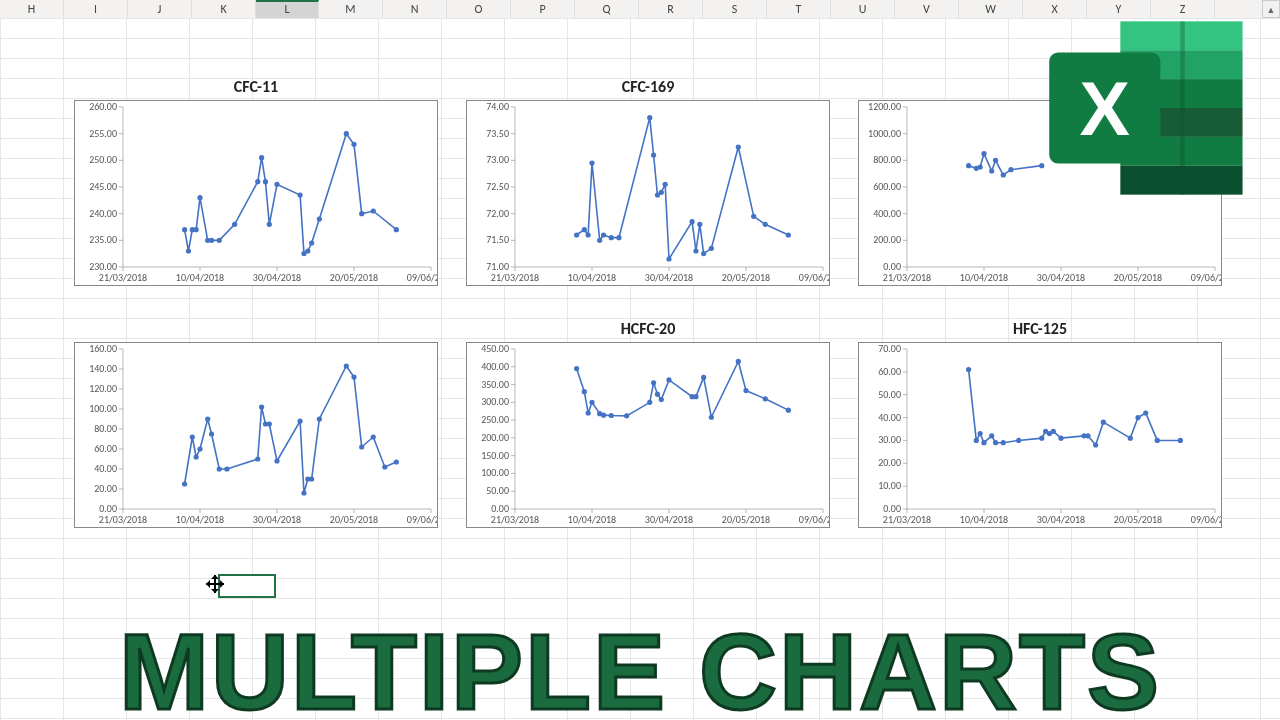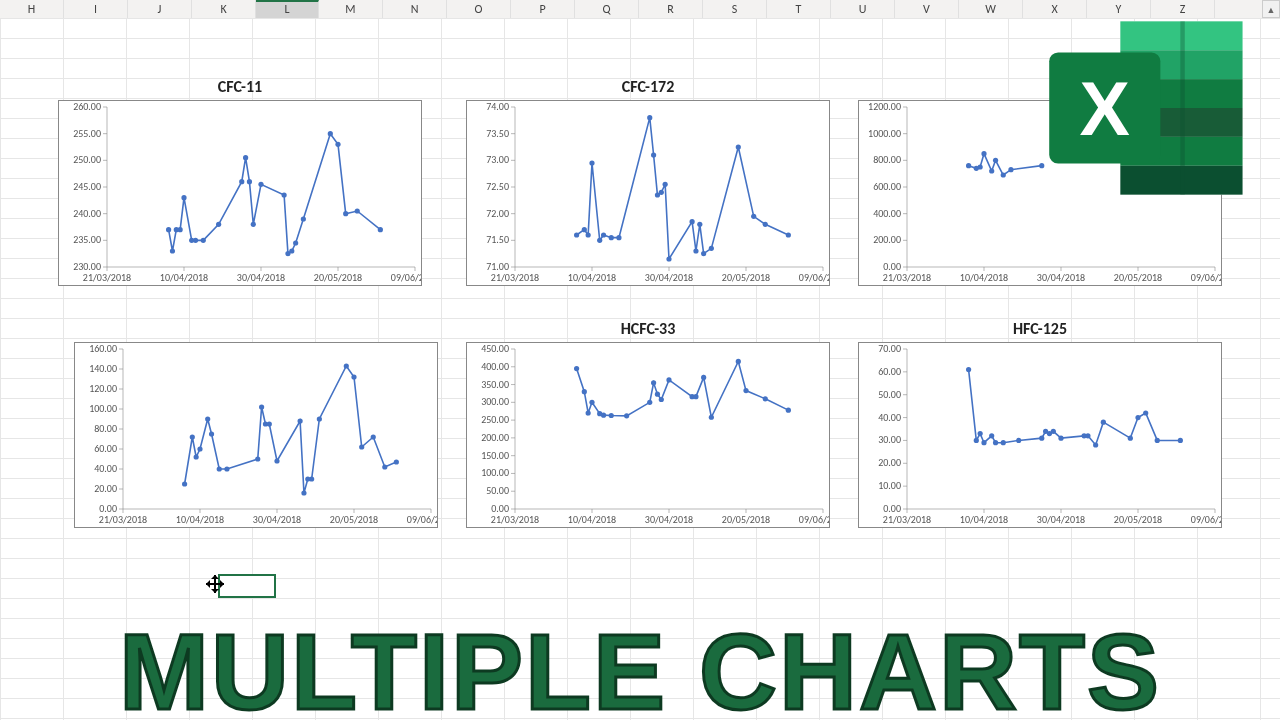--- a/index.html
+++ b/index.html
@@ -61,21 +61,21 @@
       <div>V</div>
       <div>W</div>
       <div>X</div>
       <div>Y</div>
       <div>Z</div>
     </div>
   <div class="grid"></div>
   <div class="scrollbar-up">▲</div>
 
   <div id="charts-layer">
-      <div class="chartbox" style="left: 58px; top: 100px; width: 362px; height: 184px;"><div class="ctitle">CFC-11</div><svg width="362" height="184">
+      <div class="chartbox" style="left: 74px; top: 100px; width: 362px; height: 184px;"><div class="ctitle">CFC-11</div><svg width="362" height="184">
           <g class="axis">
             <line x1="44" y1="166" x2="48" y2="166"></line>
             <text x="42" y="169" text-anchor="end">230.00</text>
             <line x1="44" y1="139.33333333333334" x2="48" y2="139.33333333333334"></line>
             <text x="42" y="142.33333333333334" text-anchor="end">235.00</text>
             <line x1="44" y1="112.66666666666669" x2="48" y2="112.66666666666669"></line>
             <text x="42" y="115.66666666666669" text-anchor="end">240.00</text>
             <line x1="44" y1="86" x2="48" y2="86"></line>
             <text x="42" y="89" text-anchor="end">245.00</text>
             <line x1="44" y1="59.33333333333334" x2="48" y2="59.33333333333334"></line>
@@ -116,21 +116,21 @@
           <circle class="pt" cx="228.95000000000002" cy="152.66666666666666" r="2.6"></circle>
           <circle class="pt" cx="232.79999999999998" cy="150" r="2.6"></circle>
           <circle class="pt" cx="236.65" cy="142" r="2.6"></circle>
           <circle class="pt" cx="244.35" cy="118" r="2.6"></circle>
           <circle class="pt" cx="271.29999999999995" cy="32.66666666666666" r="2.6"></circle>
           <circle class="pt" cx="279" cy="43.33333333333333" r="2.6"></circle>
           <circle class="pt" cx="286.70000000000005" cy="112.66666666666669" r="2.6"></circle>
           <circle class="pt" cx="298.25" cy="110" r="2.6"></circle>
           <circle class="pt" cx="321.34999999999997" cy="128.66666666666666" r="2.6"></circle>
         </svg></div>
-      <div class="chartbox" style="left: 466px; top: 100px; width: 362px; height: 184px;"><div class="ctitle">CFC-172</div><svg width="362" height="184">
+      <div class="chartbox" style="left: 466px; top: 100px; width: 362px; height: 184px;"><div class="ctitle">CFC-169</div><svg width="362" height="184">
           <g class="axis">
             <line x1="44" y1="166" x2="48" y2="166"></line>
             <text x="42" y="169" text-anchor="end">71.00</text>
             <line x1="44" y1="139.33333333333334" x2="48" y2="139.33333333333334"></line>
             <text x="42" y="142.33333333333334" text-anchor="end">71.50</text>
             <line x1="44" y1="112.66666666666669" x2="48" y2="112.66666666666669"></line>
             <text x="42" y="115.66666666666669" text-anchor="end">72.00</text>
             <line x1="44" y1="86" x2="48" y2="86"></line>
             <text x="42" y="89" text-anchor="end">72.50</text>
             <line x1="44" y1="59.33333333333334" x2="48" y2="59.33333333333334"></line>
@@ -269,21 +269,21 @@
           <circle class="pt" cx="232.79999999999998" cy="136" r="2.6"></circle>
           <circle class="pt" cx="236.65" cy="136" r="2.6"></circle>
           <circle class="pt" cx="244.35" cy="76" r="2.6"></circle>
           <circle class="pt" cx="271.29999999999995" cy="22.999999999999993" r="2.6"></circle>
           <circle class="pt" cx="279" cy="34.00000000000001" r="2.6"></circle>
           <circle class="pt" cx="286.70000000000005" cy="104" r="2.6"></circle>
           <circle class="pt" cx="298.25" cy="94" r="2.6"></circle>
           <circle class="pt" cx="309.8" cy="124" r="2.6"></circle>
           <circle class="pt" cx="321.34999999999997" cy="119" r="2.6"></circle>
         </svg></div>
-      <div class="chartbox" style="left: 466px; top: 342px; width: 362px; height: 184px;"><div class="ctitle">HCFC-33</div><svg width="362" height="184">
+      <div class="chartbox" style="left: 466px; top: 342px; width: 362px; height: 184px;"><div class="ctitle">HCFC-20</div><svg width="362" height="184">
           <g class="axis">
             <line x1="44" y1="166" x2="48" y2="166"></line>
             <text x="42" y="169" text-anchor="end">0.00</text>
             <line x1="44" y1="148.22222222222223" x2="48" y2="148.22222222222223"></line>
             <text x="42" y="151.22222222222223" text-anchor="end">50.00</text>
             <line x1="44" y1="130.44444444444446" x2="48" y2="130.44444444444446"></line>
             <text x="42" y="133.44444444444446" text-anchor="end">100.00</text>
             <line x1="44" y1="112.66666666666669" x2="48" y2="112.66666666666669"></line>
             <text x="42" y="115.66666666666669" text-anchor="end">150.00</text>
             <line x1="44" y1="94.88888888888889" x2="48" y2="94.88888888888889"></line>

